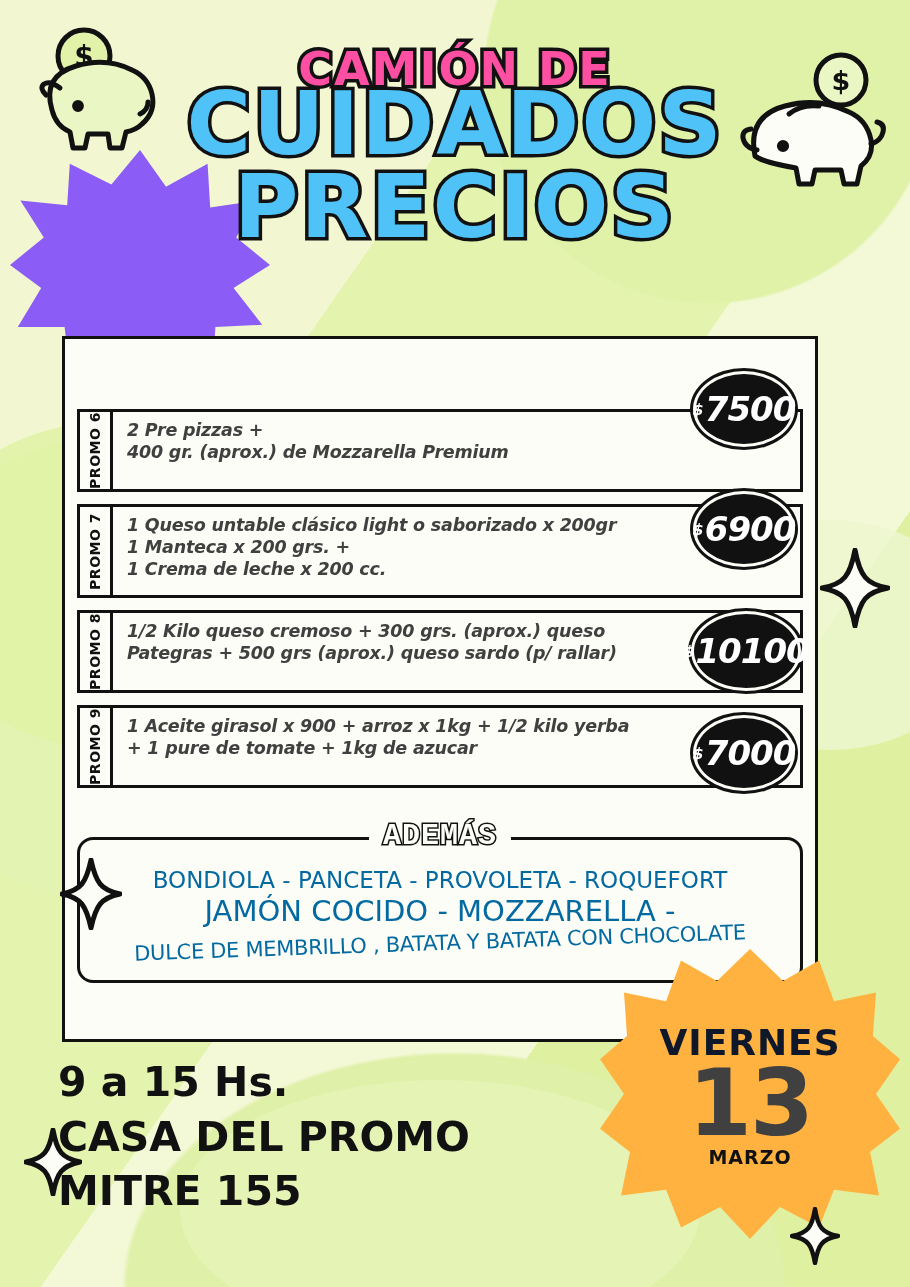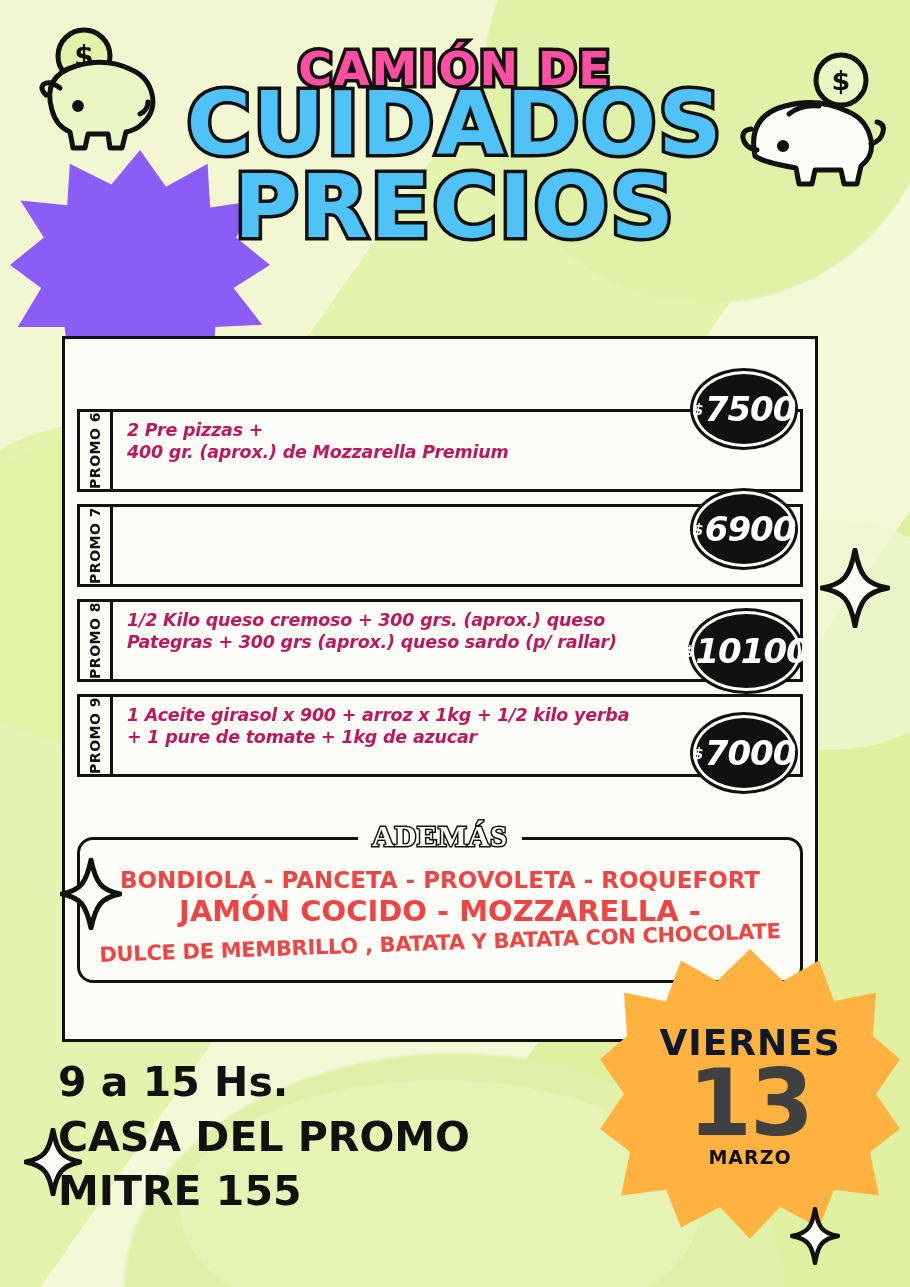--- a/index.html
+++ b/index.html
@@ -129,21 +129,21 @@
     color: #111;
     white-space: nowrap;
   }
   .promo-text {
     padding: 7px 12px 15px 14px;
     font-family: "DejaVu Sans", sans-serif;
     font-style: italic;
     font-weight: bold;
     font-size: 17.5px;
     line-height: 1.26;
-    color: #be185d;
+    color: #404040;
     letter-spacing: -.2px;
   }
   .promo-text div { white-space: nowrap; }
 
   
   .price-badge {
     position: absolute;
     background: #111;
     color: #fff;
     border-radius: 50%;
@@ -175,34 +175,34 @@
     height: 140px;
     background: #fdfdf7;
   }
   .ademas-title {
     position: absolute;
     top: -21px;
     left: 50%;
     transform: translateX(-50%);
     background: #fdfdf7;
     padding: 0 14px;
-    font-family: Liberation Serif, serif;
+    font-family: Liberation Mono, monospace;
     font-weight: bold;
     font-size: 30px;
     color: #fdfdf7;
     -webkit-text-stroke: 3px #111;
     paint-order: stroke fill;
     letter-spacing: 1px;
   }
   .ademas-lines {
     padding: 26px 16px 0;
     text-align: center;
     font-family: "DejaVu Sans", sans-serif;
-    font-weight: bold;
-    color: #ef4444;
+    font-weight: normal;
+    color: #0369a1;
   }
   .ademas-lines div { line-height: 1.22; white-space: nowrap; }
   .al1 { font-size: 23px; }
   .al2 { font-size: 29px; }
   .al3 { font-size: 21px; transform: rotate(-2deg); margin-top: 2px; letter-spacing: -.3px;}
 
   
   .footer {
     position: absolute;
     left: 58px;
@@ -322,29 +322,34 @@
         <div class="promo-text">
           <div>2 Pre pizzas +</div>
           <div>400 gr. (aprox.) de Mozzarella Premium</div>
         </div>
       </div>
 
       <div class="promo-row">
         <div class="promo-tag">
           <span>PROMO 7</span>
         </div>
+        <div class="promo-text">
+          <div>1 Queso untable clásico light o saborizado x 200gr</div>
+          <div>1 Manteca x 200 grs. +</div>
+          <div>1 Crema de leche  x 200 cc.</div>
+        </div>
       </div>
 
       <div class="promo-row">
         <div class="promo-tag">
           <span>PROMO 8</span>
         </div>
         <div class="promo-text">
           <div>1/2 Kilo queso cremoso + 300 grs. (aprox.) queso</div>
-          <div>Pategras + 300 grs (aprox.) queso sardo (p/ rallar)</div>
+          <div>Pategras + 500 grs (aprox.) queso sardo (p/ rallar)</div>
         </div>
       </div>
 
       <div class="promo-row">
         <div class="promo-tag">
           <span>PROMO 9</span>
         </div>
         <div class="promo-text">
           <div>1 Aceite girasol x 900 +  arroz x 1kg  +  1/2 kilo yerba</div>
           <div>+ 1 pure de tomate  +  1kg de azucar</div>

